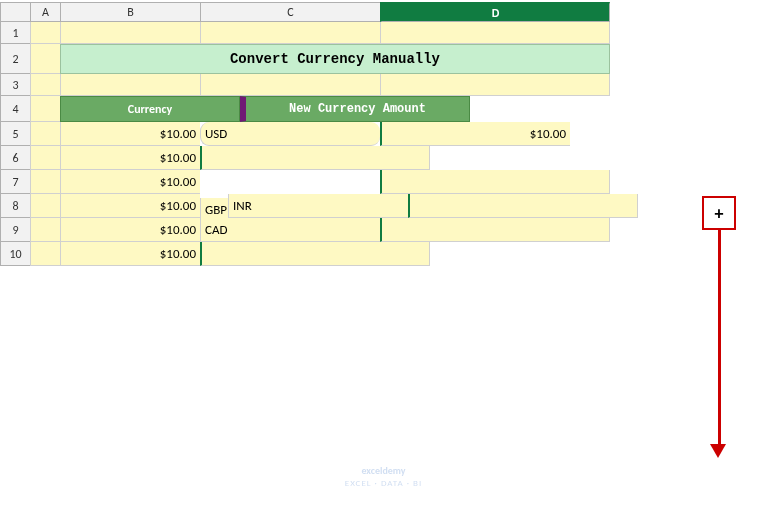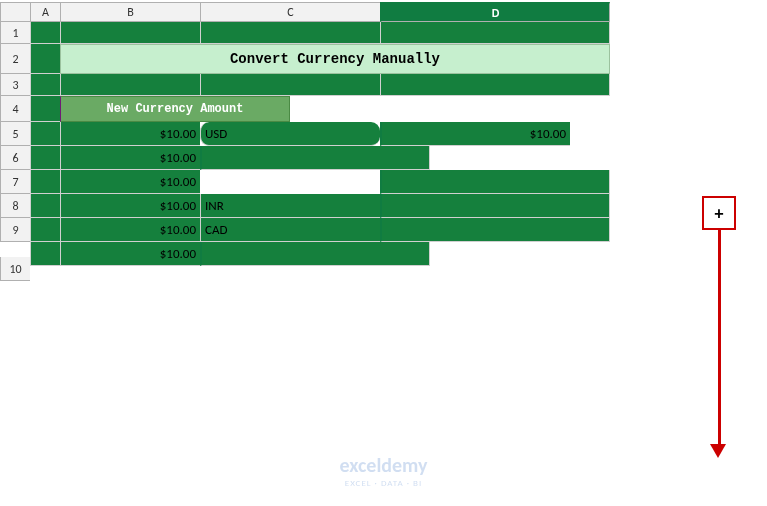--- a/index.html
+++ b/index.html
@@ -72,21 +72,21 @@
 
     .cell {
       border: 1px solid #d0d0d0;
       border-top: none;
       border-right: none;
       display: flex;
       align-items: center;
       padding: 0 4px;
       font-size: 13px;
       color: #000;
-      background: #15803d;
+      background: #fef9c3;
       overflow: hidden;
     }
 
     .cell:last-child {
       border-right: 1px solid #d0d0d0;
       font-family: Liberation Mono, monospace;
     }
 
     
     .title-cell {
@@ -185,21 +185,24 @@
       <div class="row-number">3</div>
       <div class="cell" style="width:30px; min-width:30px;"></div>
       <div class="cell" style="width:140px;"></div>
       <div class="cell" style="width:180px;"></div>
       <div class="cell" style="width:230px; border-right:1px solid #d0d0d0;"></div>
     </div>
 
     <div class="grid-row" style="height:26px;">
       <div class="row-number" style="height:26px;">4</div>
       <div class="cell" style="width:30px; min-width:30px; height:26px;"></div>
-      <div class="cell header-cell" style="width:230px; height:26px; border-right:1px solid #4a8a44; border-left:1px solid #701a75;">
+      <div class="cell header-cell" style="width:180px; height:26px;">
+        <span>Currency</span>
+      </div>
+      <div class="cell header-cell" style="width:230px; height:26px; border-right:1px solid #4a8a44; border-left:6px solid #701a75;">
         <span>New Currency Amount</span>
       </div>
     </div>
 
     <div class="grid-row" style="height:24px;">
       <div class="row-number" style="height:24px;">5</div>
       <div class="cell" style="width:30px; min-width:30px; height:24px;"></div>
       <div class="cell data-cell-right" style="width:140px; height:24px;">$10.00</div>
       <div class="cell" style="width:180px; height:24px;border-radius:9px;">USD</div>
       <div class="cell data-cell-right" style="width:190px; height:24px; border-left:2px solid #107c41;">$10.00</div>
@@ -218,47 +221,47 @@
       <div class="cell" style="width:30px; min-width:30px; height:24px;"></div>
       <div class="cell data-cell-right" style="width:140px; height:24px;">$10.00</div>
       <div class="cell" style="width:180px; height:24px;margin-top:28px;">GBP</div>
       <div class="cell" style="width:230px; height:24px; border-right:1px solid #d0d0d0; border-left:2px solid #107c41;"></div>
     </div>
 
     <div class="grid-row" style="height:24px;">
       <div class="row-number" style="height:24px;">8</div>
       <div class="cell" style="width:30px; min-width:30px; height:24px;"></div>
       <div class="cell data-cell-right" style="width:140px; height:24px;">$10.00</div>
-      <div class="cell" style="width:180px; height:24px;">INR</div>
+      <div class="cell" style="width:180px; height:24px;margin-left:28px;">INR</div>
       <div class="cell" style="width:230px; height:24px; border-right:1px solid #d0d0d0; border-left:2px solid #107c41;"></div>
     </div>
 
     <div class="grid-row" style="height:24px;">
       <div class="row-number" style="height:24px;">9</div>
       <div class="cell" style="width:30px; min-width:30px; height:24px;"></div>
       <div class="cell data-cell-right" style="width:140px; height:24px;">$10.00</div>
       <div class="cell" style="width:180px; height:24px;">CAD</div>
       <div class="cell" style="width:230px; height:24px; border-right:1px solid #d0d0d0; border-left:2px solid #107c41;"></div>
     </div>
 
     <div class="grid-row" style="height:24px;">
-      <div class="row-number" style="height:24px;margin-top:15px;">10</div>
+      <div class="row-number" style="height:24px;">10</div>
       <div class="cell" style="width:30px; min-width:30px; height:24px;"></div>
       <div class="cell data-cell-right" style="width:140px; height:24px;">$10.00</div>
       <div class="cell" style="width:230px; height:24px; border-right:1px solid #d0d0d0; border-left:2px solid #107c41;"></div>
     </div>
 
   </div>
 
   <div class="drag-indicator" style="position:absolute; top:194px; left:702px; width:34px; height:34px;">
     <span>+</span>
   </div>
 
   <div style="position:absolute; left:718px; top:228px; width:3px; height:220px; background:#cc0000; z-index:9;"></div>
 
   <div style="position:absolute; left:710px; top:442px; width:0; height:0; border-left:8px solid transparent; border-right:8px solid transparent; border-top:14px solid #cc0000; z-index:9;"></div>
 
   <div class="watermark">
-    <div style="font-size:20px; font-weight:bold; color:#4a7fcb;">exceldemy</div>
+    <div style="font-size:10px; font-weight:bold; color:#4a7fcb;">exceldemy</div>
     <div style="font-size:9px; letter-spacing:1px; color:#4a7fcb;">EXCEL · DATA · BI</div>
   </div>
 
 </div>
 
 </body></html>

